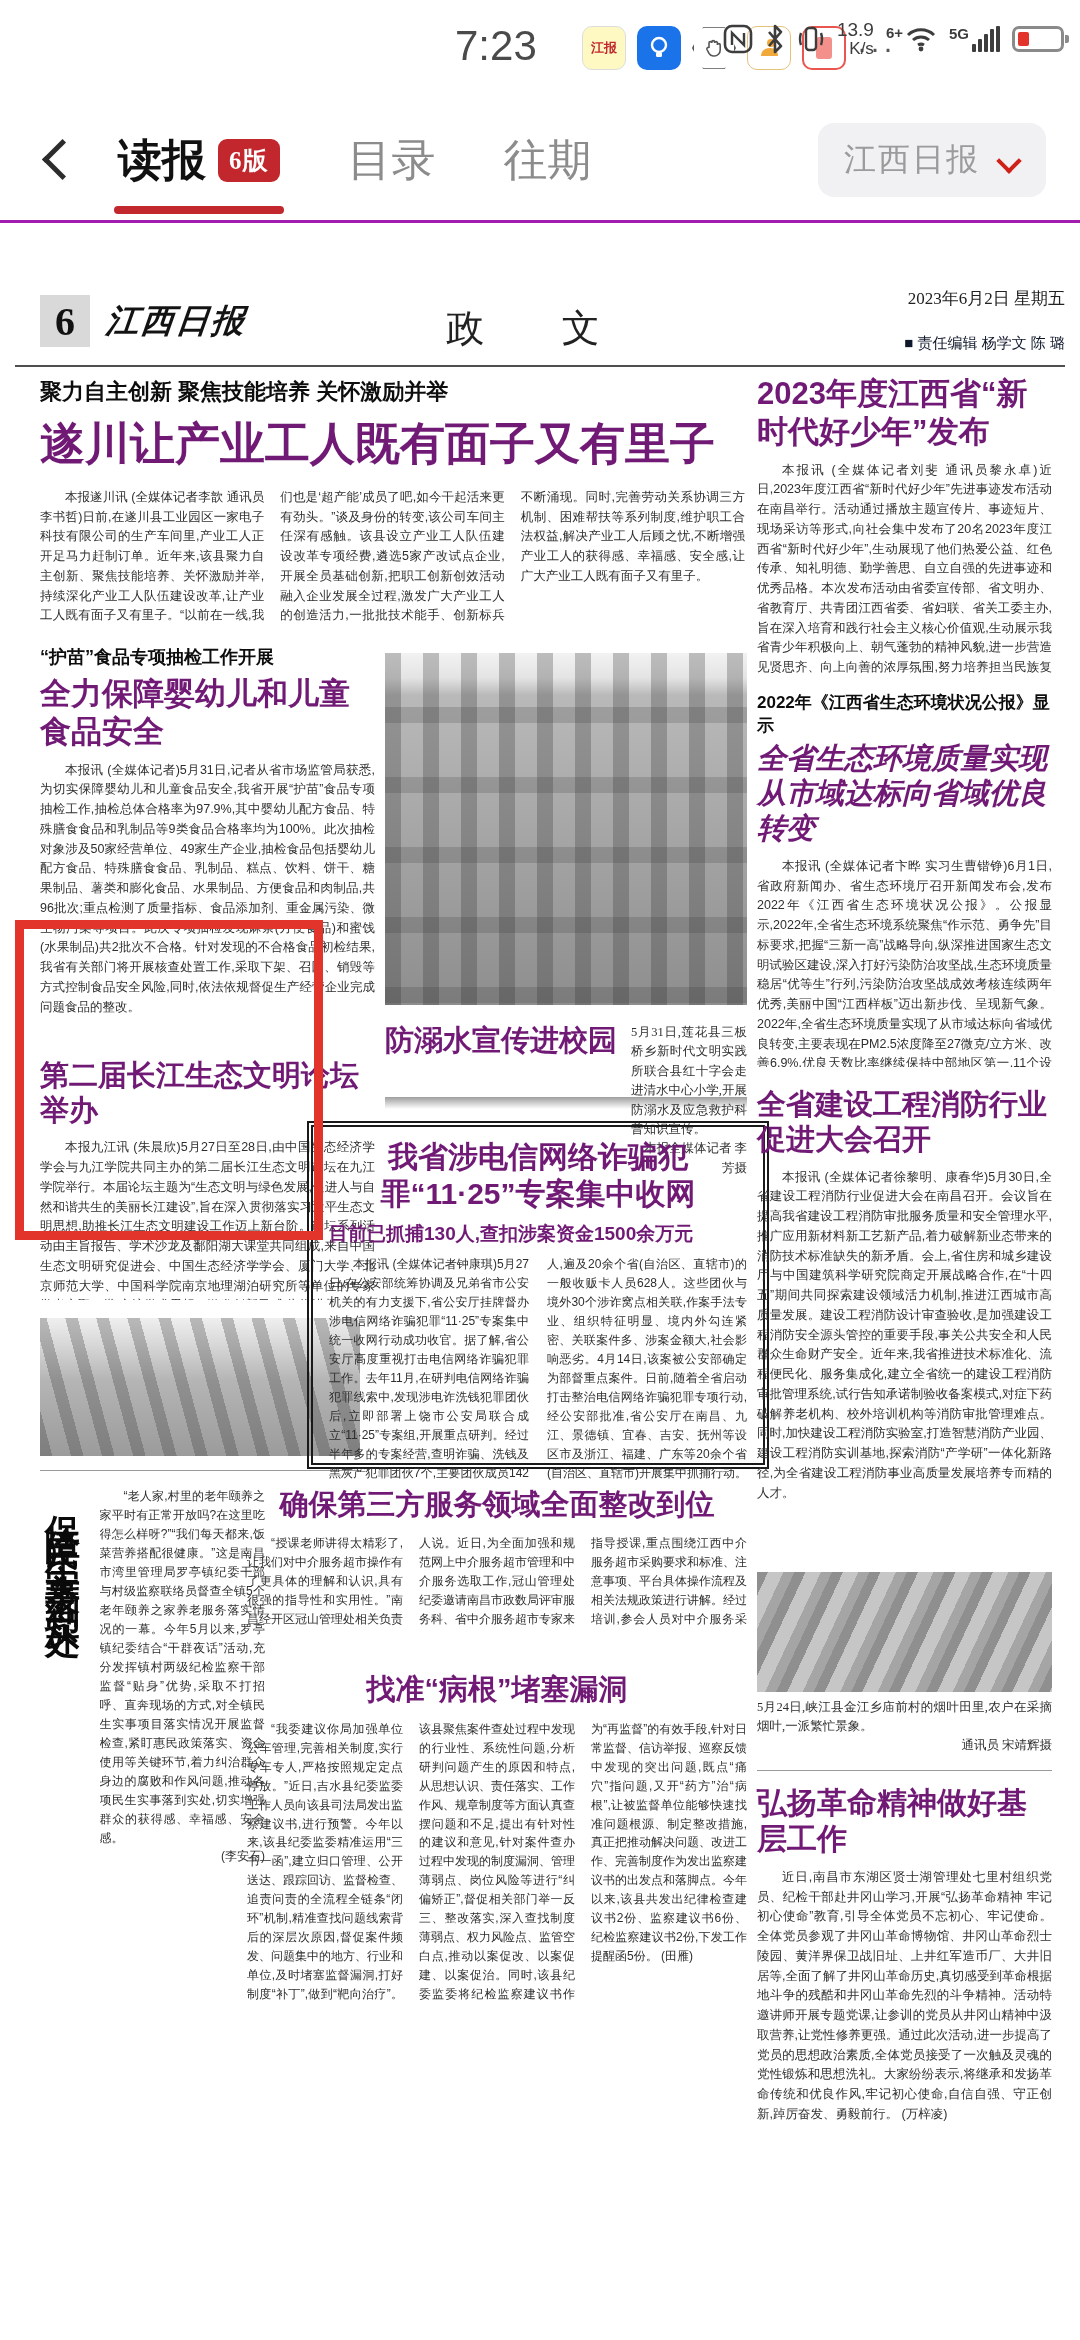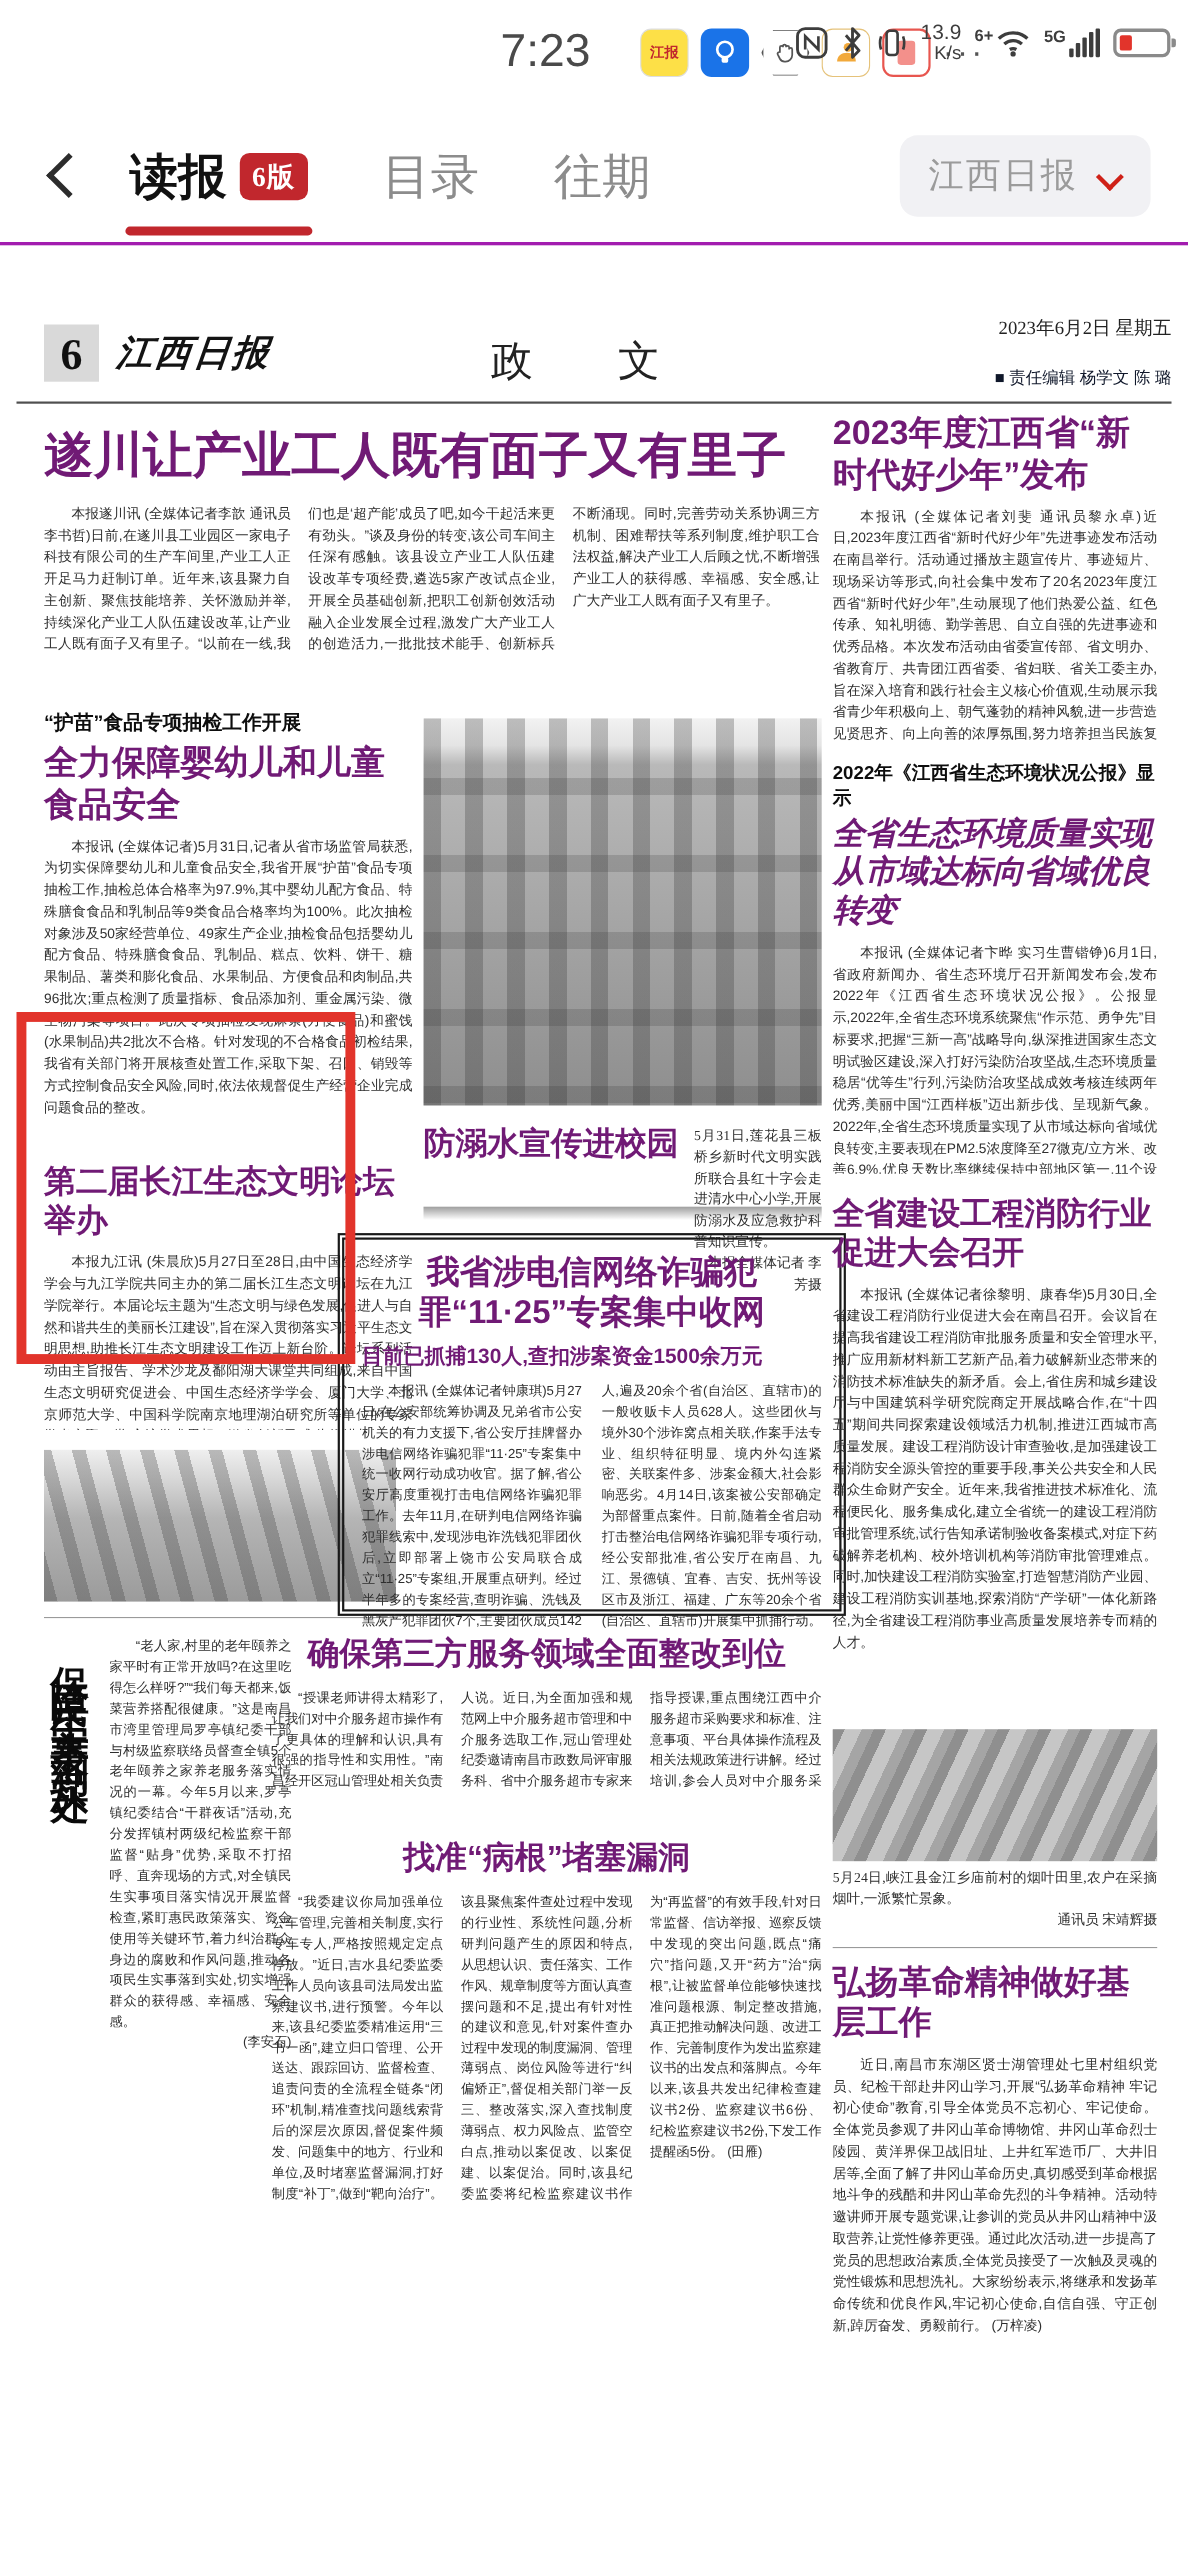--- a/index.html
+++ b/index.html
@@ -81,21 +81,21 @@
   .vhead{writing-mode:vertical-rl;text-orientation:upright;font-weight:bold;font-size:35px;
          letter-spacing:12px;color:#0a0a0a;line-height:1.3;}
 </style>
 </head>
 <body>
 
 <div class="status-bar">
   <div class="sb-time">7:23</div>
 
   <div class="sb-apps">
-    <div class="app-ic" style="background:#fde047;border:1px solid #ddd;color:#c1272d;font-size:13px;">江报</div>
+    <div class="app-ic" style="background:#fef9c3;border:1px solid #ddd;color:#c1272d;font-size:13px;">江报</div>
     <div class="app-ic" style="background:#1a73e8;">
       <svg width="22" height="26" viewBox="0 0 22 26">
           <circle cx="11" cy="10" r="7" fill="none" stroke="#fff" stroke-width="2.4"></circle>
           <rect x="8" y="17" width="6" height="5" rx="1.5" fill="#fff"></rect>
         </svg>
     </div>
     <div class="app-ic" style="background:#fff;border:2px solid #555;border-radius:12px;clip-path:polygon(25% 3%,75% 3%,100% 50%,75% 97%,25% 97%,0 50%);">
       <svg width="20" height="20" viewBox="0 0 20 20">
           <path d="M5 10 V5 a1.4 1.4 0 0 1 2.8 0 V4 a1.4 1.4 0 0 1 2.8 0 V5 a1.4 1.4 0 0 1 2.8 0 v2 a1.4 1.4 0 0 1 2.8 0 v5 a6 6 0 0 1 -6 6 h-1 a5 5 0 0 1 -4.2-2.6 L3 11.5 a1.5 1.5 0 0 1 2-2 z" fill="none" stroke="#555" stroke-width="1.6"></path>
         </svg>
@@ -188,20 +188,21 @@
     <div class="mast serif">江西日报</div>
   </div>
   <div class="abs section-t serif" style="left:0;top:78px;width:1050px;text-align:center;">政 文</div>
   <div class="abs" style="right:0;top:62px;text-align:right;">
     <div class="np-date serif">2023年6月2日 星期五</div>
     <div class="np-ed">■ 责任编辑 杨学文 陈 璐</div>
   </div>
   <div class="abs rule" style="left:0;top:140px;width:1050px;"></div>
 
   <div class="abs" style="left:25px;top:152px;width:705px;">
+    <div class="kick" style="font-size:22px;">聚力自主创新  聚焦技能培养  关怀激励并举</div>
     <div class="hl" style="font-size:45px;margin-top:10px;white-space:nowrap;">遂川让产业工人既有面子又有里子</div>
     <div class="bt cols3" style="margin-top:16px;height:176px;">本报遂川讯 (全媒体记者李歆 通讯员李书哲)日前,在遂川县工业园区一家电子科技有限公司的生产车间里,产业工人正开足马力赶制订单。近年来,该县聚力自主创新、聚焦技能培养、关怀激励并举,持续深化产业工人队伍建设改革,让产业工人既有面子又有里子。“以前在一线,我们也是‘超产能’成员了吧,如今干起活来更有劲头。”谈及身份的转变,该公司车间主任深有感触。该县设立产业工人队伍建设改革专项经费,遴选5家产改试点企业,开展全员基础创新,把职工创新创效活动融入企业发展全过程,激发广大产业工人的创造活力,一批批技术能手、创新标兵不断涌现。同时,完善劳动关系协调三方机制、困难帮扶等系列制度,维护职工合法权益,解决产业工人后顾之忧,不断增强产业工人的获得感、幸福感、安全感,让广大产业工人既有面子又有里子。</div>
   </div>
 
   <div class="abs" style="left:25px;top:420px;width:335px;">
     <div class="kick" style="font-size:18px;">“护苗”食品专项抽检工作开展</div>
     <div class="hl" style="font-size:31px;margin-top:6px;">全力保障婴幼儿和儿童食品安全</div>
     <div class="bt" style="margin-top:10px;height:275px;">本报讯 (全媒体记者)5月31日,记者从省市场监管局获悉,为切实保障婴幼儿和儿童食品安全,我省开展“护苗”食品专项抽检工作,抽检总体合格率为97.9%,其中婴幼儿配方食品、特殊膳食食品和乳制品等9类食品合格率均为100%。此次抽检对象涉及50家经营单位、49家生产企业,抽检食品包括婴幼儿配方食品、特殊膳食食品、乳制品、糕点、饮料、饼干、糖果制品、薯类和膨化食品、水果制品、方便食品和肉制品,共96批次;重点检测了质量指标、食品添加剂、重金属污染、微生物污染等项目。此次专项抽检发现麻条(方便食品)和蜜饯(水果制品)共2批次不合格。针对发现的不合格食品初检结果,我省有关部门将开展核查处置工作,采取下架、召回、销毁等方式控制食品安全风险,同时,依法依规督促生产经营企业完成问题食品的整改。</div>
 
     <div class="hl" style="font-size:29px;margin-top:22px;">第二届长江生态文明论坛举办</div>

